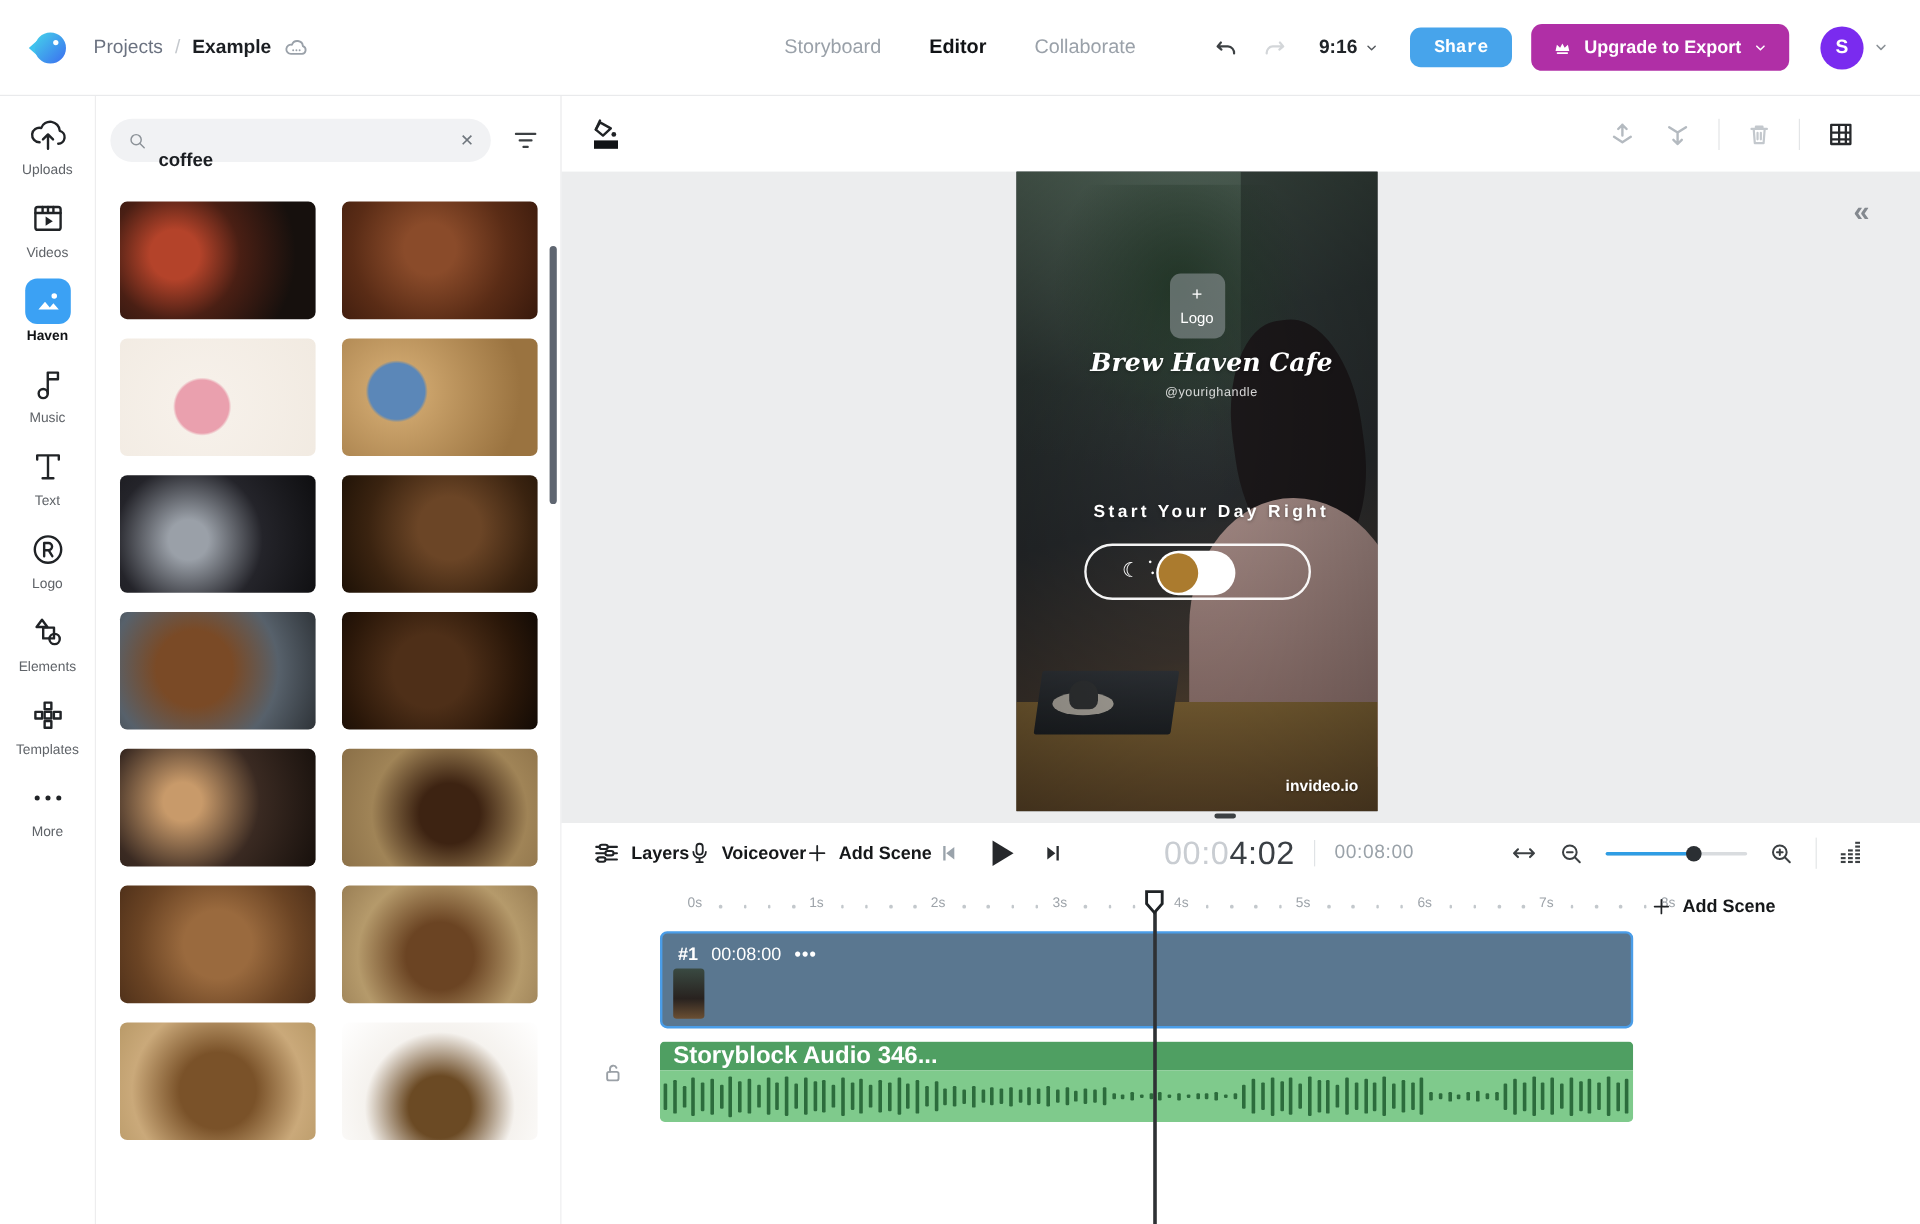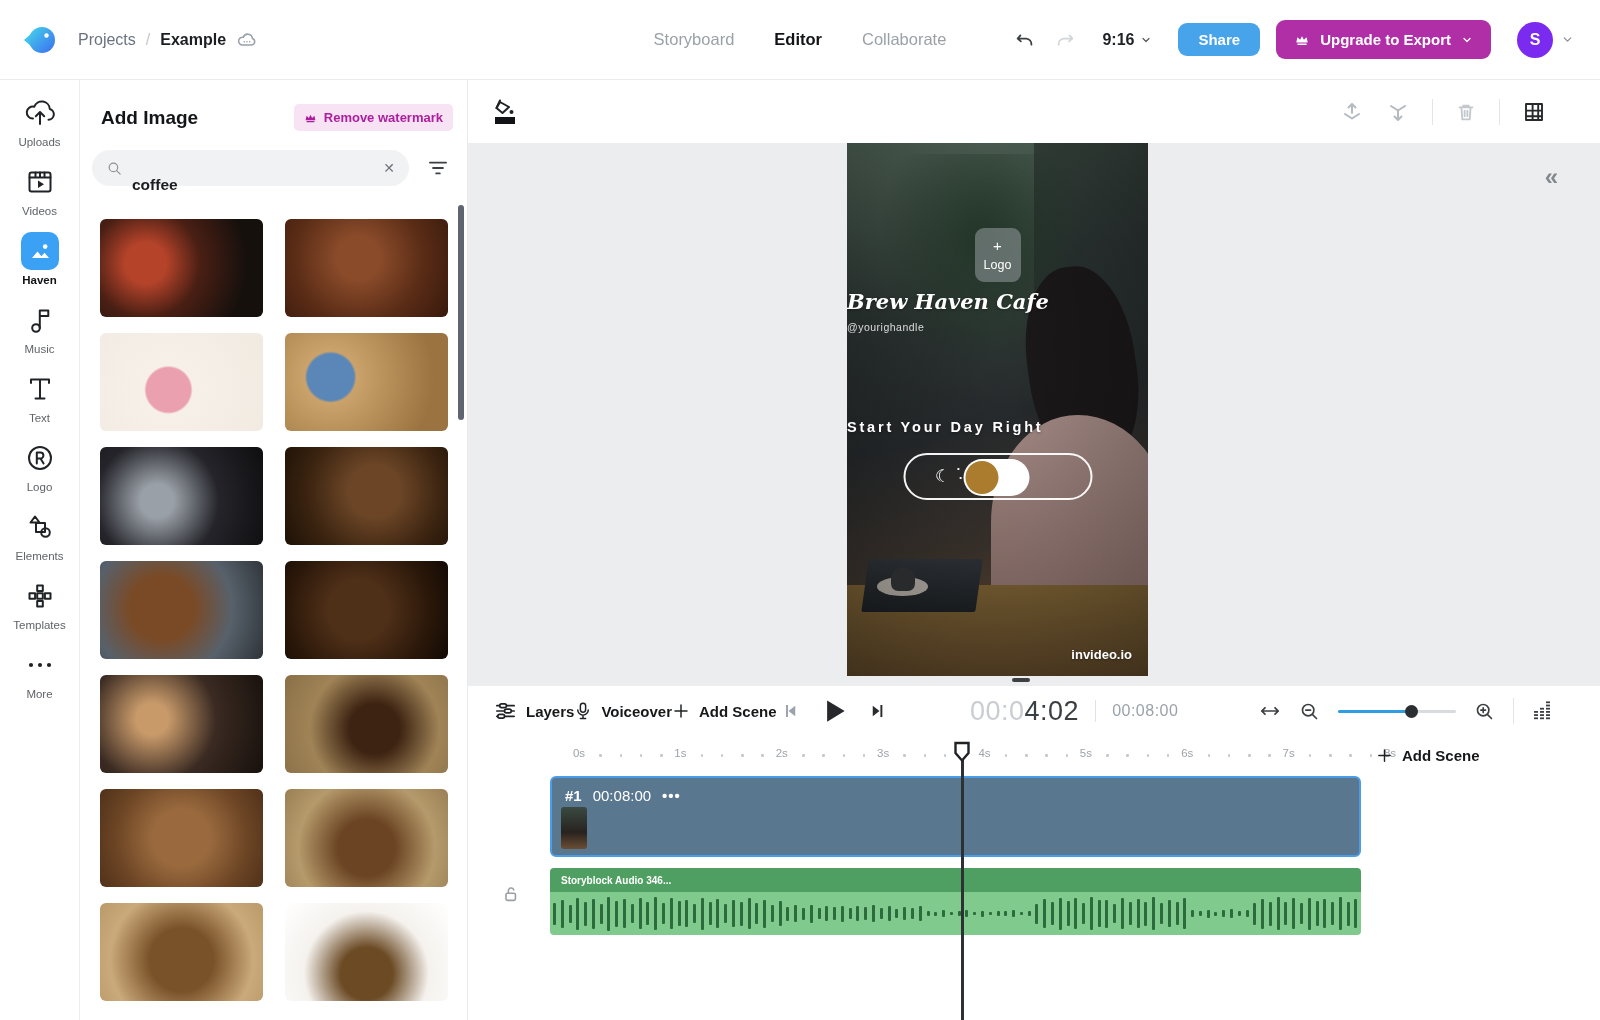--- a/index.html
+++ b/index.html
@@ -18,21 +18,21 @@
   .crumb-project { color:#1b1e22; font-weight:700; }
   .tabs { position:absolute; left:50%; transform:translateX(-50%); display:flex; gap:40px;
     font-size:16.5px; color:#9aa1a9; }
   .tab { cursor:pointer; }
   .tab.active { color:#111316; font-weight:700; }
   .top-actions { margin-left:auto; display:flex; align-items:center; }
   .undo-redo { display:flex; align-items:center; gap:18px; margin-right:26px; }
   .ratio { display:flex; align-items:center; gap:6px; font-size:16px; font-weight:600; color:#202428;
     margin-right:26px; cursor:pointer; }
   .btn-share { background:var(--share_blue,#47a4eb); color:#fff; font-weight:700; font-size:15px;
-    border:none; border-radius:9px; padding:8px 20px; cursor:pointer; }
+    border:none; border-radius:9px; padding:8px 20px; cursor:pointer;font-family:Liberation Mono, monospace; }
   .btn-upgrade { margin-left:16px; background:var(--upgrade_magenta,#b02fa6); color:#fff; font-weight:700;
     font-size:15px; border:none; border-radius:9px; padding:11px 18px; display:flex; align-items:center;
     gap:10px; cursor:pointer; }
   .avatar-wrap { display:flex; align-items:center; gap:8px; margin-left:26px; cursor:pointer; }
   .avatar { width:36px; height:36px; border-radius:50%; background:var(--avatar_purple,#7a2bef);
     color:#fff; font-weight:700; font-size:16px; display:flex; align-items:center; justify-content:center; }
 
   
   .main { display:flex; height:940px; }
 
@@ -92,21 +92,21 @@
     transform:rotate(-8deg); }
   .p-shirt { right:-8%; top:51%; width:60%; height:42%; border-radius:48% 52% 0 0;
     background:linear-gradient(180deg,#c7a8a2,#a8857f); }
   .p-table { left:0; bottom:0; width:100%; height:17%; background:linear-gradient(180deg,#96763f,#6f5330); }
   .p-laptop { left:6%; bottom:12%; width:38%; height:10%; background:linear-gradient(180deg,#3a3f45,#23272b);
     transform:skewX(-8deg); border-radius:2px; }
   .p-plate { left:10%; bottom:15%; width:17%; height:3.5%; border-radius:50%; background:#d9d3c8; }
   .p-cup { left:14.5%; bottom:16%; width:8%; height:4.5%; border-radius:50% 50% 30% 30%; background:#3c3f41; }
   .p-shade { inset:0; background:radial-gradient(ellipse at 50% 38%,rgba(0,0,0,.16),rgba(0,0,0,.42)); }
 
-  .ov { position:absolute; left:0; width:100%; color:#fff; }
+  .ov { position:absolute; left:12px; width:100%; text-align:center; color:#fff; }
   .logo-box { position:absolute; left:50%; transform:translateX(-50%); top:85px; width:46px; height:54px;
     border-radius:9px; background:rgba(150,156,160,.55); color:#fff; display:flex; flex-direction:column;
     align-items:center; justify-content:center; gap:5px; cursor:pointer; }
   .logo-box .plus { font-size:15px; line-height:1; }
   .logo-box .lg { font-size:12.5px; }
   .brand-script { top:146px; font-family:"DejaVu Serif","Liberation Serif",serif; font-style:italic;
     font-weight:700; font-size:21px; text-shadow:0 1px 3px rgba(0,0,0,.35); cursor:pointer; }
   .handle-txt { top:178px; font-size:10.5px; color:rgba(255,255,255,.82); letter-spacing:.5px; cursor:pointer; }
   .headline { top:276px; font-size:14.5px; font-weight:700; letter-spacing:2.8px;
     text-shadow:0 1px 3px rgba(0,0,0,.35); cursor:pointer; }
@@ -151,21 +151,21 @@
     background:var(--clip_fill,#5a7790); border:2.5px solid var(--clip_border,#4a9de8); border-radius:6px;
     cursor:pointer; }
   .clip-head { display:flex; align-items:center; gap:11px; padding:9px 0 0 13px; color:#fff; font-size:15px; }
   .clip-idx { font-weight:700; }
   .clip-menu { font-weight:700; letter-spacing:1px; cursor:pointer; }
   .clip-thumb { position:absolute; left:9px; bottom:6px; width:26px; height:42px; border-radius:3px;
     background:linear-gradient(180deg,#3a4a42,#28221f 60%,#6b4f33); }
 
   .audio { position:absolute; left:82px; top:182px; width:811px; height:67px; border-radius:4px;
     overflow:hidden; cursor:pointer; }
-  .audio-head { height:24px; background:var(--audio_header,#4f9f62); color:#fff; font-size:10px;
+  .audio-head { height:24px; background:var(--audio_header,#4f9f62); color:#fff; font-size:20px;
     font-weight:700; display:flex; align-items:center; padding-left:11px; }
   .audio-body { height:43px; background:var(--audio_body,#7fca8c); display:flex; align-items:center;
     justify-content:space-between; padding:0 3px; }
   .wbar { width:3px; border-radius:1px; background:var(--waveform_green,#2c6c3c); }
 
   .lock { position:absolute; left:34px; top:198px; cursor:pointer; }
   .playhead-line { position:absolute; left:493px; top:74px; width:2.5px; height:260px; background:#2e3134; }
   .playhead-handle { position:absolute; left:485px; top:55px; cursor:grab; }
 </style>
 </head>
@@ -343,32 +343,20 @@
             <circle cx="6" cy="5" r="2.1" fill="#202326"></circle>
             <circle cx="15" cy="5" r="2.1" fill="#202326"></circle>
             <circle cx="24" cy="5" r="2.1" fill="#202326"></circle>
           </svg>
         </span>
         <div class="rlabel">More</div>
       </div>
     </aside>
 
   <section class="panel">
-    <div class="panel-head">
-      <h2 class="panel-title">Add Image</h2>
-      <div class="badge-watermark">
-        <span>
-          <svg width="13" height="12" viewBox="0 0 24 22">
-              <path fill="currentColor" d="M3 15 L4.8 6.8 L9 10.8 L12 5 L15 10.8 L19.2 6.8 L21 15 Z"></path>
-              <rect x="4.5" y="16.5" width="15" height="2.4" rx="1.2" fill="currentColor"></rect>
-            </svg>
-        </span>
-        <span>Remove watermark</span>
-      </div>
-    </div>
     <div class="search-row">
       <div class="searchbox">
         <span>
           <svg width="17" height="17" viewBox="0 0 24 24">
               <circle class="ic" style="stroke:#8c9298" cx="10.5" cy="10.5" r="6"></circle>
               <path class="ic" style="stroke:#8c9298" d="M15 15 L20 20"></path>
             </svg>
         </span>
         <input value="coffee" style="">
         <span class="clear-x">✕</span>

